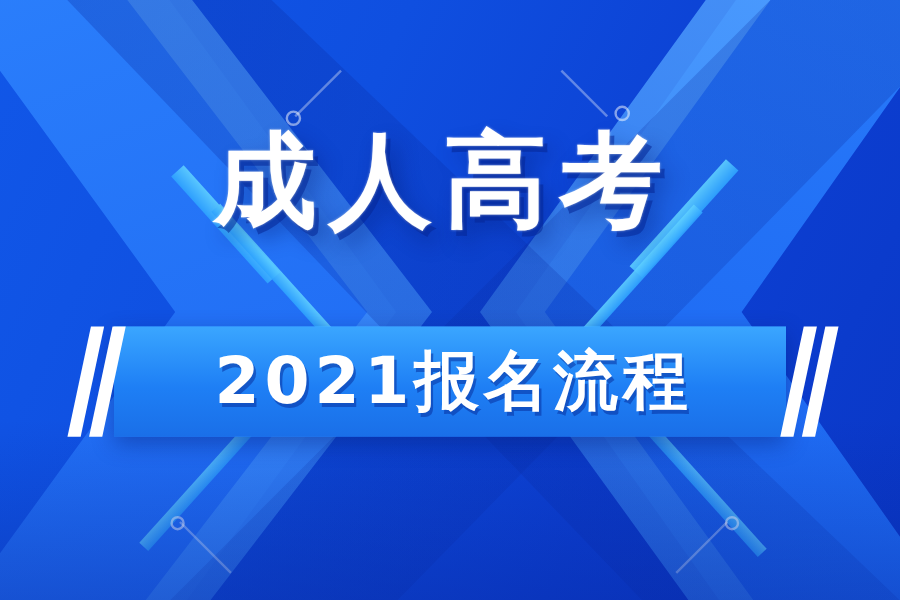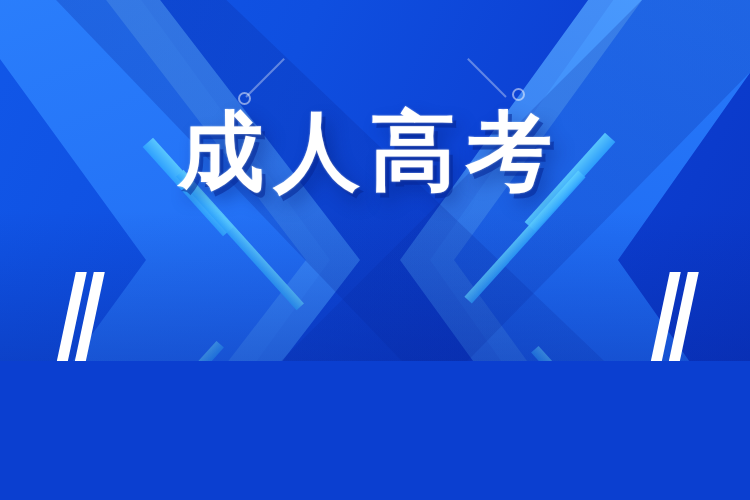--- a/index.html
+++ b/index.html
@@ -3,21 +3,21 @@
 <meta charset="utf-8">
 <style>
   html, body {
     margin: 0;
     padding: 0;
     background: #0b3fd0;
   }
   #banner {
     position: relative;
     width: 750px;
-    height: 361px;
+    height: 500px;
     overflow: hidden;
     background: #3b82f6;
     font-family: "Liberation Sans", sans-serif;
     user-select: none;
   }
 
   
   .bg-base {
     position: absolute;
     inset: 0;
@@ -216,15 +216,20 @@
 
   <div class="title-wrap">
     <div class="main-title">成人高考</div>
   </div>
 
   <div class="flank flank-l1"></div>
   <div class="flank flank-l2"></div>
   <div class="flank flank-r1"></div>
   <div class="flank flank-r2"></div>
 
+  <div class="subbar">
+    <div class="subbar-inner">
+      <div class="sub-title">2021报名流程</div>
+    </div>
+  </div>
 
   <div class="bottom-wedge"></div>
 </div>
 
 </body></html>

